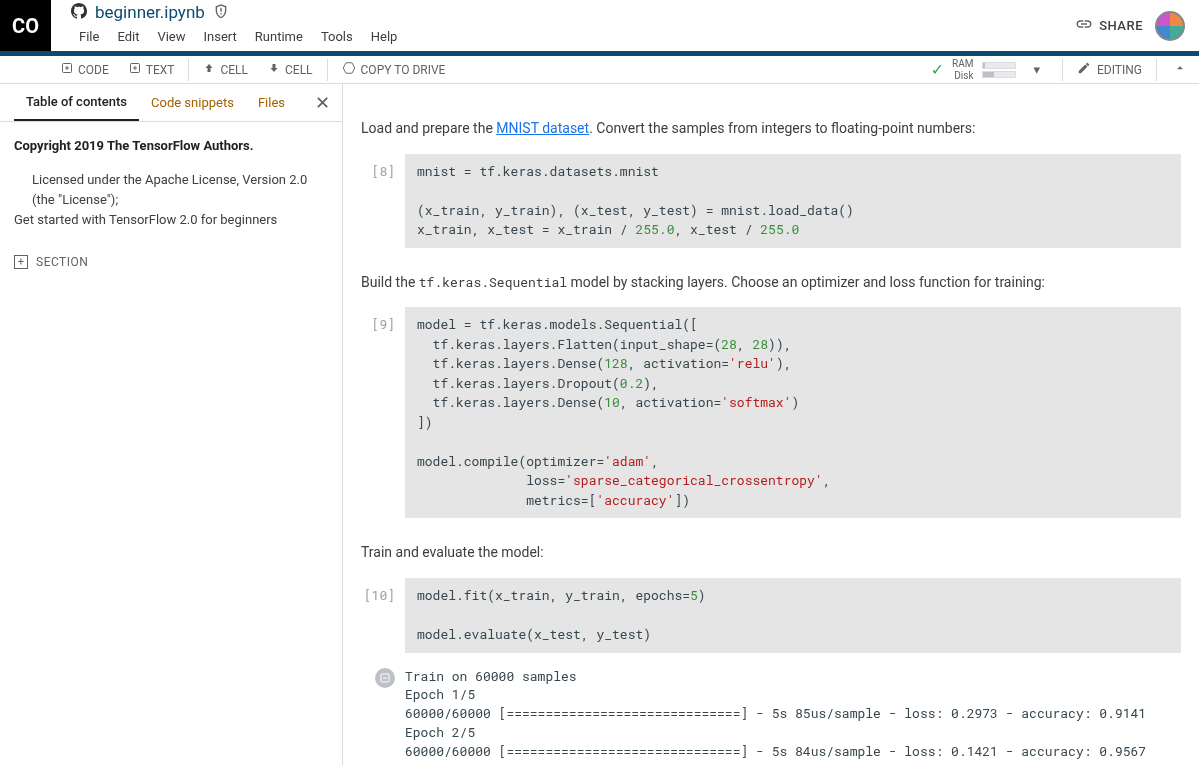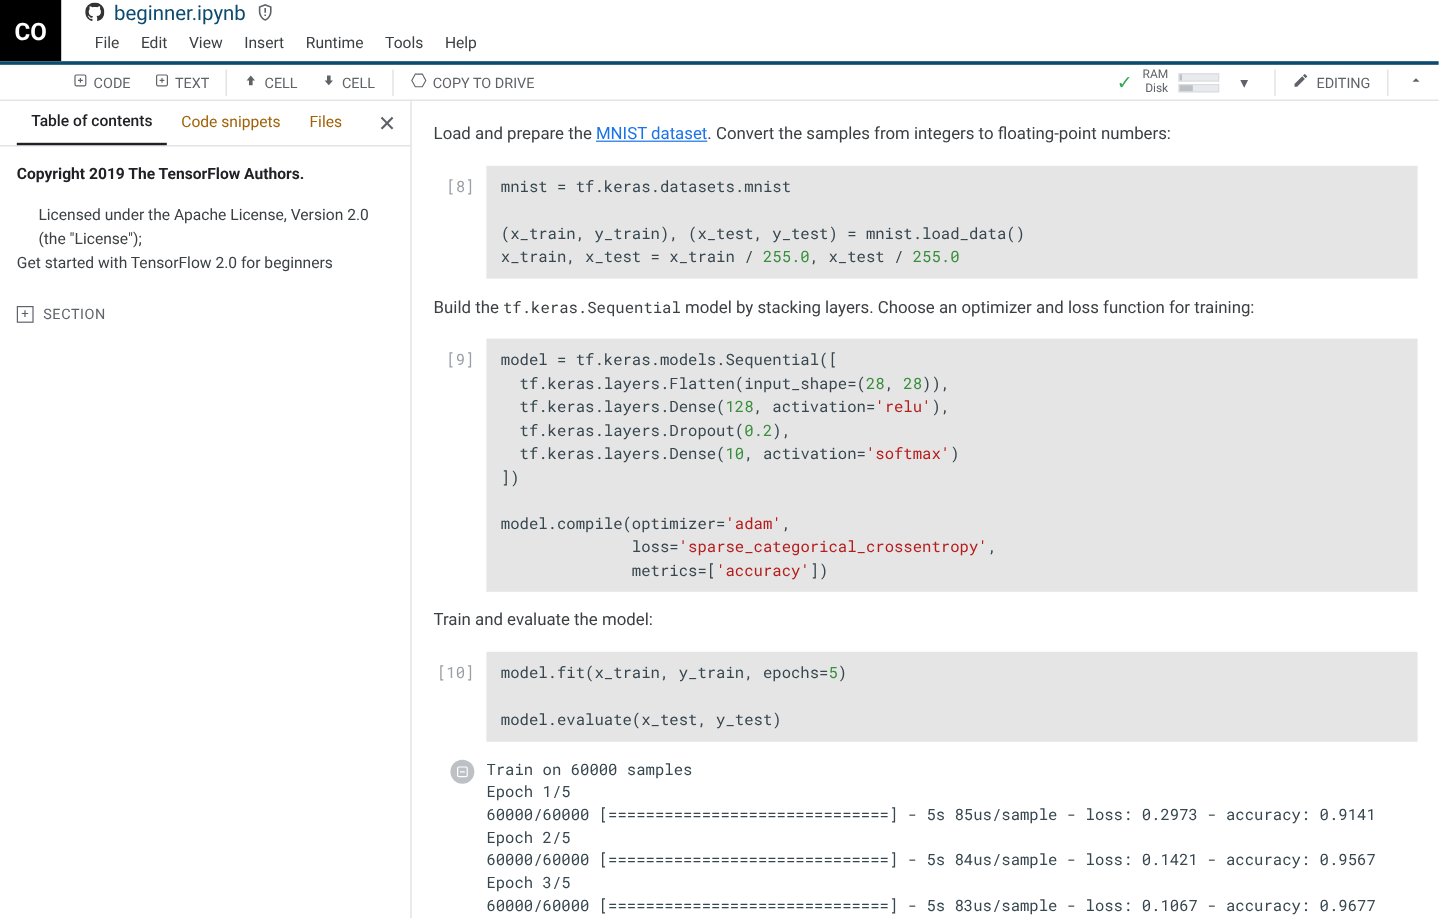--- a/index.html
+++ b/index.html
@@ -14,21 +14,21 @@
 .title-row { display: flex; align-items: center; gap: 8px; height: 24px; }
 .gh-icon { width: 16px; height: 16px; }
 .notebook-title { font-size: 17px; color: #0c4a6e; }
 .menu-row { display: flex; gap: 2px; height: 24px; align-items: center; }
 .menu-item { padding: 3px 8px; font-size: 13px; color: #3c4043; cursor: pointer; border-radius: 3px; }
 .header-right { display: flex; align-items: center; gap: 12px; padding-right: 14px; height: 51px; }
 .share-btn { display: flex; align-items: center; gap: 6px; font-size: 13px; font-weight: 500; letter-spacing: 0.5px; cursor: pointer; }
 .avatar { width: 30px; height: 30px; border-radius: 50%; background: conic-gradient(#e84 0 90deg,#4a9 90deg 180deg,#48c 180deg 270deg,#c5c 270deg); border: 2px solid #888; }
 
 
-.toolbar { height: 33px; background: #fff; border-top: 3px solid #0c4a6e; border-bottom: 1px solid #dadce0; display: flex; align-items: center; padding-left: 51px; }
+.toolbar { height: 33px; background: #fff; border-top: 5px solid #0c4a6e; border-bottom: 1px solid #dadce0; display: flex; align-items: center; padding-left: 51px; }
 .tb-group { display: flex; align-items: center; }
 .tb-btn { display: flex; align-items: center; gap: 5px; padding: 4px 10px; font-size: 12px; color: #5f6368; cursor: pointer; }
 .tb-sep { width: 1px; height: 22px; background: #dadce0; margin: 0 4px; }
 .tb-spacer { flex: 1; }
 .tb-status { display: flex; align-items: center; gap: 8px; padding-right: 8px; }
 .check { color: #34a853; font-size: 16px; }
 .ram-disk { font-size: 10px; line-height: 12px; color: #5f6368; text-align: right; }
 .bars { display: flex; flex-direction: column; gap: 2px; }
 .bar { width: 34px; height: 7px; background: #e8eaed; border: 1px solid #dadce0; position: relative; }
 .bar-fill { position: absolute; left: 0; top: 0; bottom: 0; background: #bdc1c6; }
@@ -47,21 +47,21 @@
 .sb-close { margin-left: auto; font-size: 18px; color: #5f6368; cursor: pointer; padding: 4px 8px; }
 .sb-content { padding: 14px; font-size: 13px; line-height: 1.55; overflow-y: auto; }
 .sb-h1 { font-weight: 700; color: #202124; margin-bottom: 14px; }
 .sb-indent { padding-left: 18px; margin-bottom: 0; color: #3c4043; }
 .sb-item { color: #3c4043; margin-bottom: 14px; }
 .sb-add { display: flex; align-items: center; gap: 8px; padding: 8px 0; font-size: 12px; color: #5f6368; cursor: pointer; letter-spacing: 0.5px; }
 .plus-box { width: 14px; height: 14px; border: 1px solid #5f6368; display: flex; align-items: center; justify-content: center; font-size: 11px; line-height: 1; }
 
 
 .main { flex: 1; overflow-y: auto; padding: 10px 18px 20px 18px; }
-.md-text { font-size: 14px; color: #3c4043; line-height: 1.55; margin: 8px 0 14px 0; }
+.md-text { font-size: 14px; color: #3c4043; line-height: 1.55; margin: 24px 0 14px 0; }
 .md-text a { color: #1a73e8; text-decoration: underline; }
 .code-mono { font-family: "Roboto Mono", Menlo, Consolas, monospace; font-size: 13px; }
 
 .cell { display: flex; margin-bottom: 14px; }
 .cell-gutter { width: 44px; text-align: right; padding-right: 10px; padding-top: 8px; color: #9aa0a6; font-family: "Roboto Mono", monospace; font-size: 13px; }
 .cell-body { flex: 1; }
 .code-block { background: #e5e5e5; padding: 8px 12px; white-space: pre; overflow-x: auto; font-family: "Roboto Mono", Menlo, Consolas, monospace; font-size: 13px; line-height: 1.5; color: #37474f; }
 .num { color: #388e3c; }
 .str { color: #b71c1c; }
 
@@ -99,20 +99,31 @@
       <div class="menu-row">
         <span class="menu-item">File</span>
         <span class="menu-item">Edit</span>
         <span class="menu-item">View</span>
         <span class="menu-item">Insert</span>
         <span class="menu-item">Runtime</span>
         <span class="menu-item">Tools</span>
         <span class="menu-item">Help</span>
       </div>
     </div>
+    <div class="header-right">
+      <div class="share-btn">
+        <span>
+          <svg width="18" height="18" viewBox="0 0 24 24">
+              <path fill="#5f6368" d="M3.9 12c0-1.7 1.4-3.1 3.1-3.1h4V7H7c-2.8 0-5 2.2-5 5s2.2 5 5 5h4v-1.9H7c-1.7 0-3.1-1.4-3.1-3.1zM8 13h8v-2H8v2zm9-6h-4v1.9h4c1.7 0 3.1 1.4 3.1 3.1s-1.4 3.1-3.1 3.1h-4V17h4c2.8 0 5-2.2 5-5s-2.2-5-5-5z"></path>
+            </svg>
+        </span>
+        <span>SHARE</span>
+      </div>
+      <div class="avatar"></div>
+    </div>
   </div>
 
   <div class="toolbar">
     <div class="tb-group">
       <div class="tb-btn">
         <span><svg class="icon-xs" viewBox="0 0 24 24">
               <rect x="3" y="3" width="18" height="18" rx="2" fill="none" stroke="#5f6368" stroke-width="2"></rect>
               <path d="M12 8v8M8 12h8" stroke="#5f6368" stroke-width="2"></path>
             </svg></span>
         <span>CODE</span>

